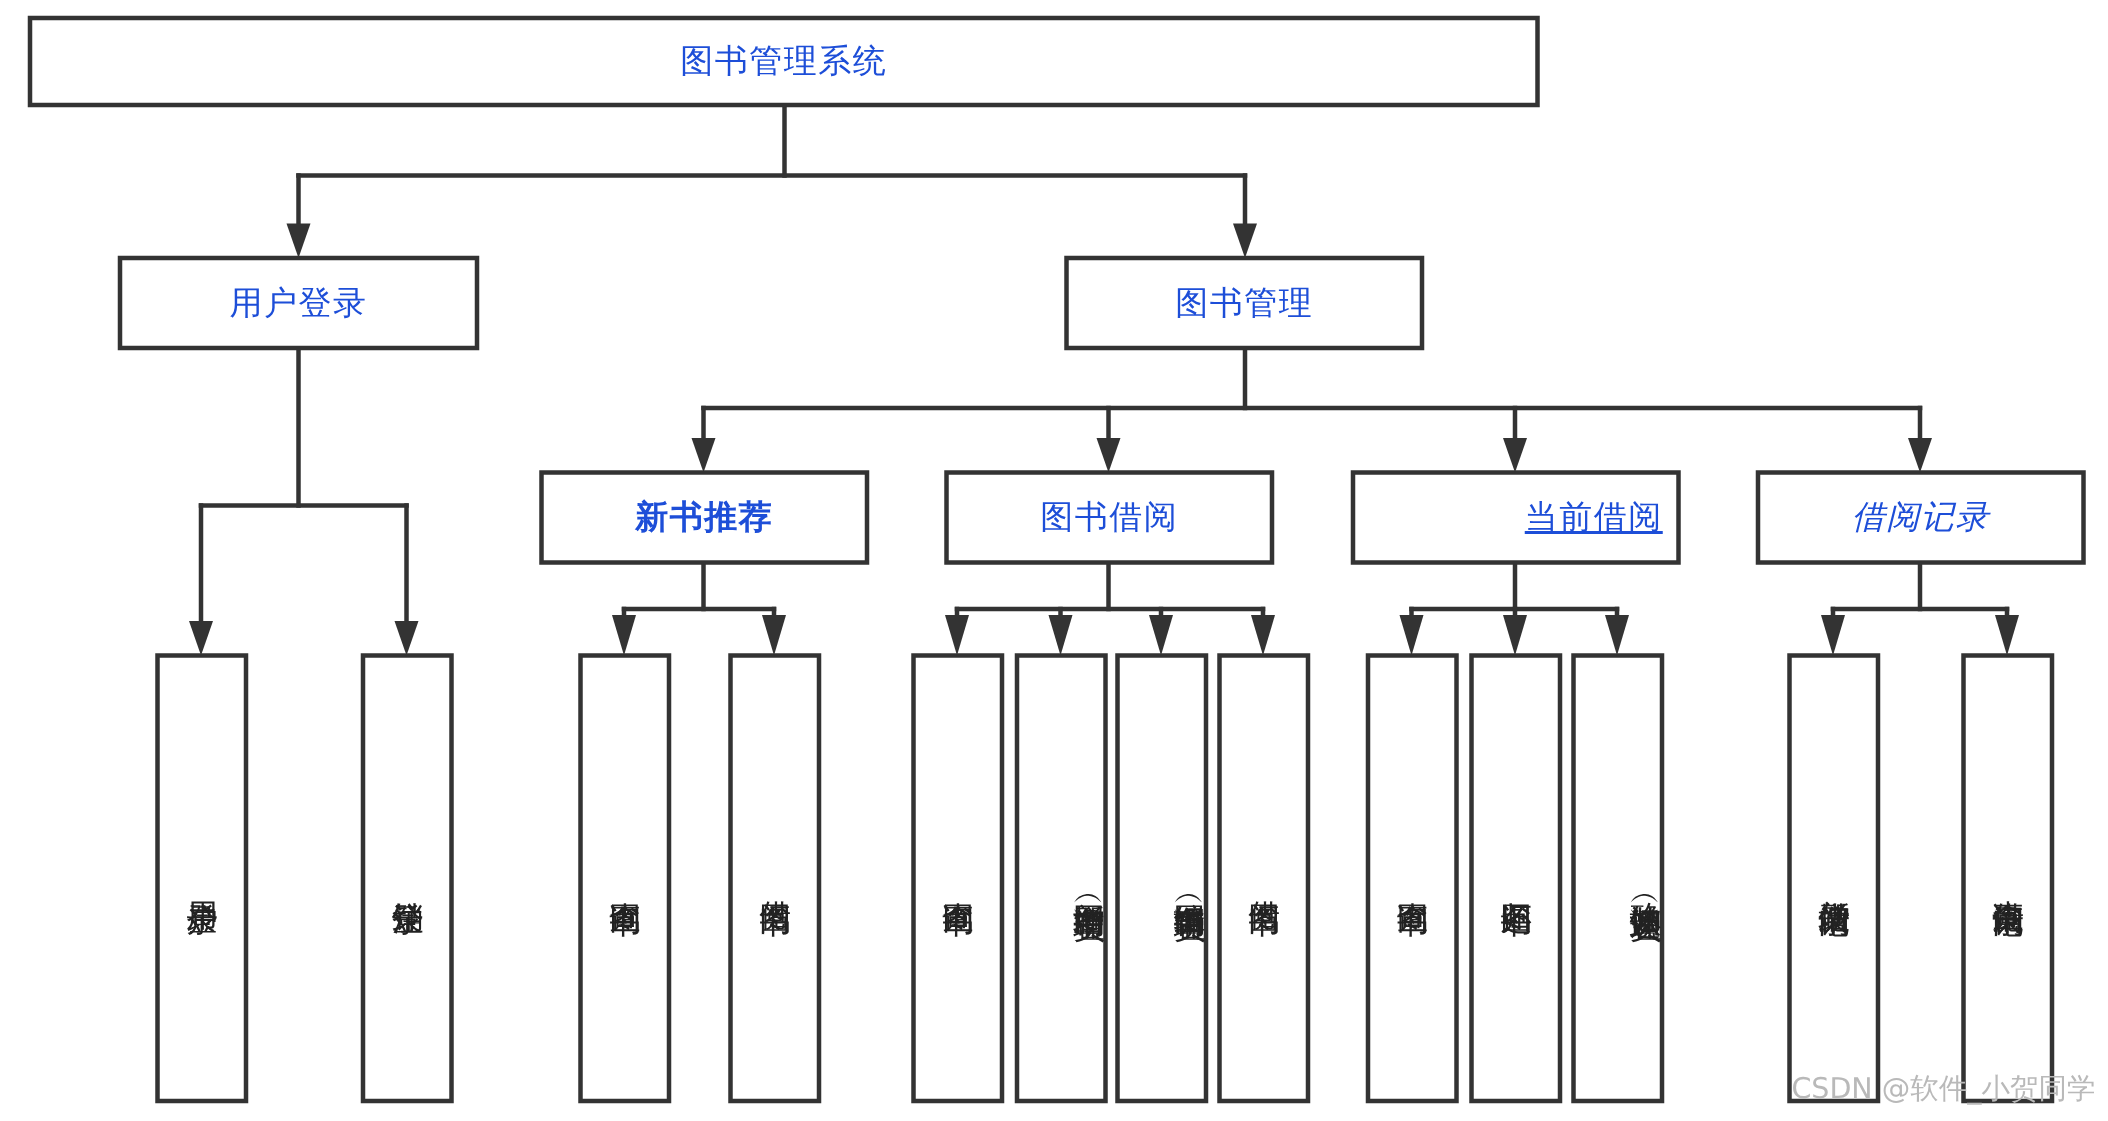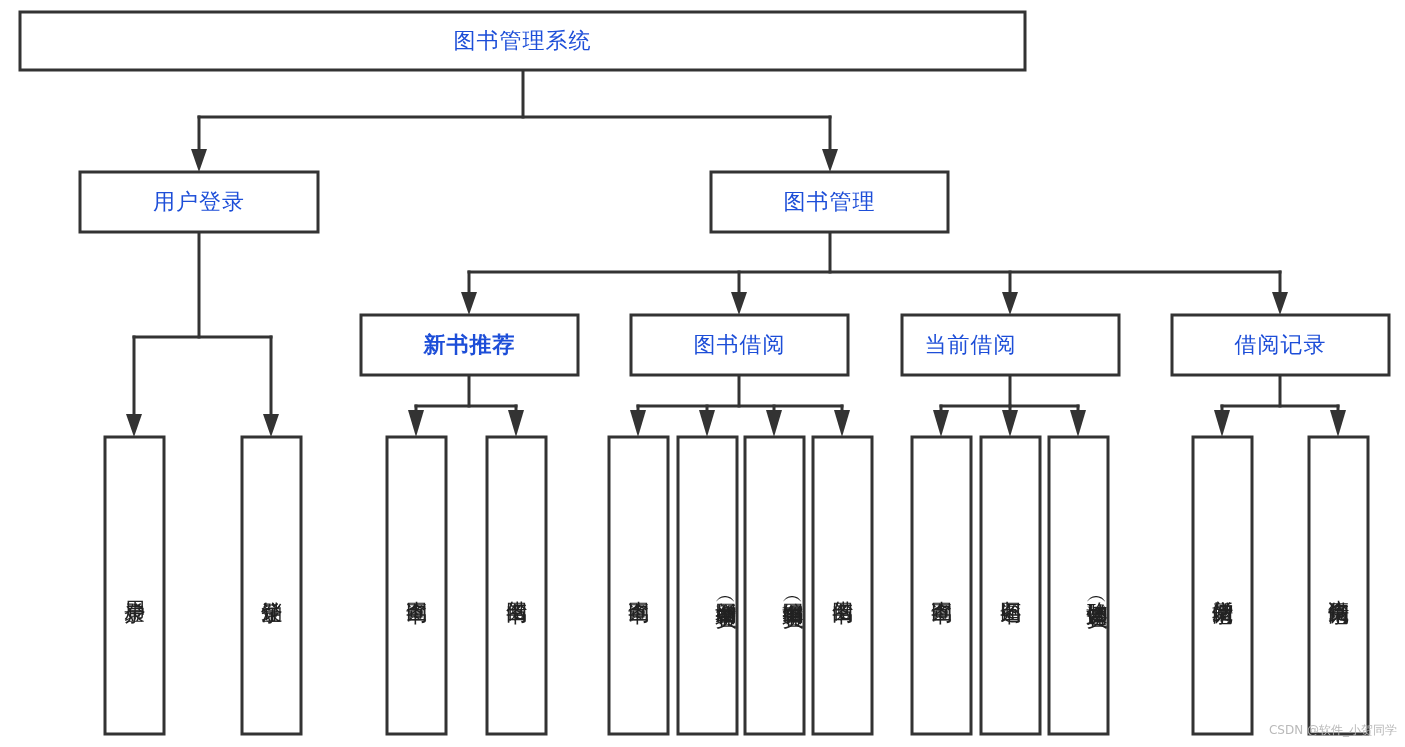--- a/index.html
+++ b/index.html
@@ -67,21 +67,21 @@
     color: #1d4ed8;
     letter-spacing: 1px;
     white-space: nowrap;
     pointer-events: none;
   }
   #watermark {
     position: absolute;
     right: 8px;
     bottom: 8px;
     font-family: "DejaVu Sans", "Liberation Sans", sans-serif;
-    font-size: 12px;
+    font-size: 19px;
     color: #b9b9b9;
     white-space: nowrap;
     pointer-events: none;
     text-align: right;
   }
 </style>
 </head>
 <body>
 
 <div id="diagram-root">
@@ -195,22 +195,22 @@
 
   </svg>
 
   <div class="hlabel-wrap" style="left:20px; top:12px; width:1005px; height:58px;">图书管理系统</div>
 
   <div class="hlabel-wrap" style="left:80px; top:172px; width:238px; height:60px;">用户登录</div>
   <div class="hlabel-wrap" style="left:711px; top:172px; width:237px; height:60px;">图书管理</div>
 
   <div class="hlabel-wrap" style="left:361px; top:315px; width:217px; height:60px;font-weight:bold;">新书推荐</div>
   <div class="hlabel-wrap" style="left:631px; top:315px; width:217px; height:60px;font-family:Liberation Mono, monospace;">图书借阅</div>
-  <div class="hlabel-wrap" style="left:862px; top:315px; width:217px; height:60px;">当前借阅</div>
-  <div class="hlabel-wrap" style="left:1172px; top:315px; width:217px; height:60px;">借阅记录</div>
+  <div class="hlabel-wrap" style="left:954px; top:315px; width:217px; height:60px;text-decoration:underline;">当前借阅</div>
+  <div class="hlabel-wrap" style="left:1172px; top:315px; width:217px; height:60px;font-style:italic;">借阅记录</div>
 
   <div class="vlabel-wrap" style="left:105px; top:437px; width:59px; height:297px;">用户登录</div>
   <div class="vlabel-wrap" style="left:242px; top:437px; width:59px; height:297px;">注销登录</div>
 
   <div class="vlabel-wrap" style="left:387px; top:437px; width:59px; height:297px;">查询图书</div>
   <div class="vlabel-wrap" style="left:487px; top:437px; width:59px; height:297px;">借阅图书</div>
 
   <div class="vlabel-wrap" style="left:609px; top:437px; width:59px; height:297px;">查询图书</div>
   <div class="vlabel-wrap" style="left:678px; top:437px; width:59px; height:297px; align-items:flex-start; padding-top:8px; box-sizing:border-box;">新增图书（管理员）</div>
   <div class="vlabel-wrap" style="left:745px; top:437px; width:59px; height:297px; align-items:flex-start; padding-top:8px; box-sizing:border-box;">编辑图书（管理员）</div>

